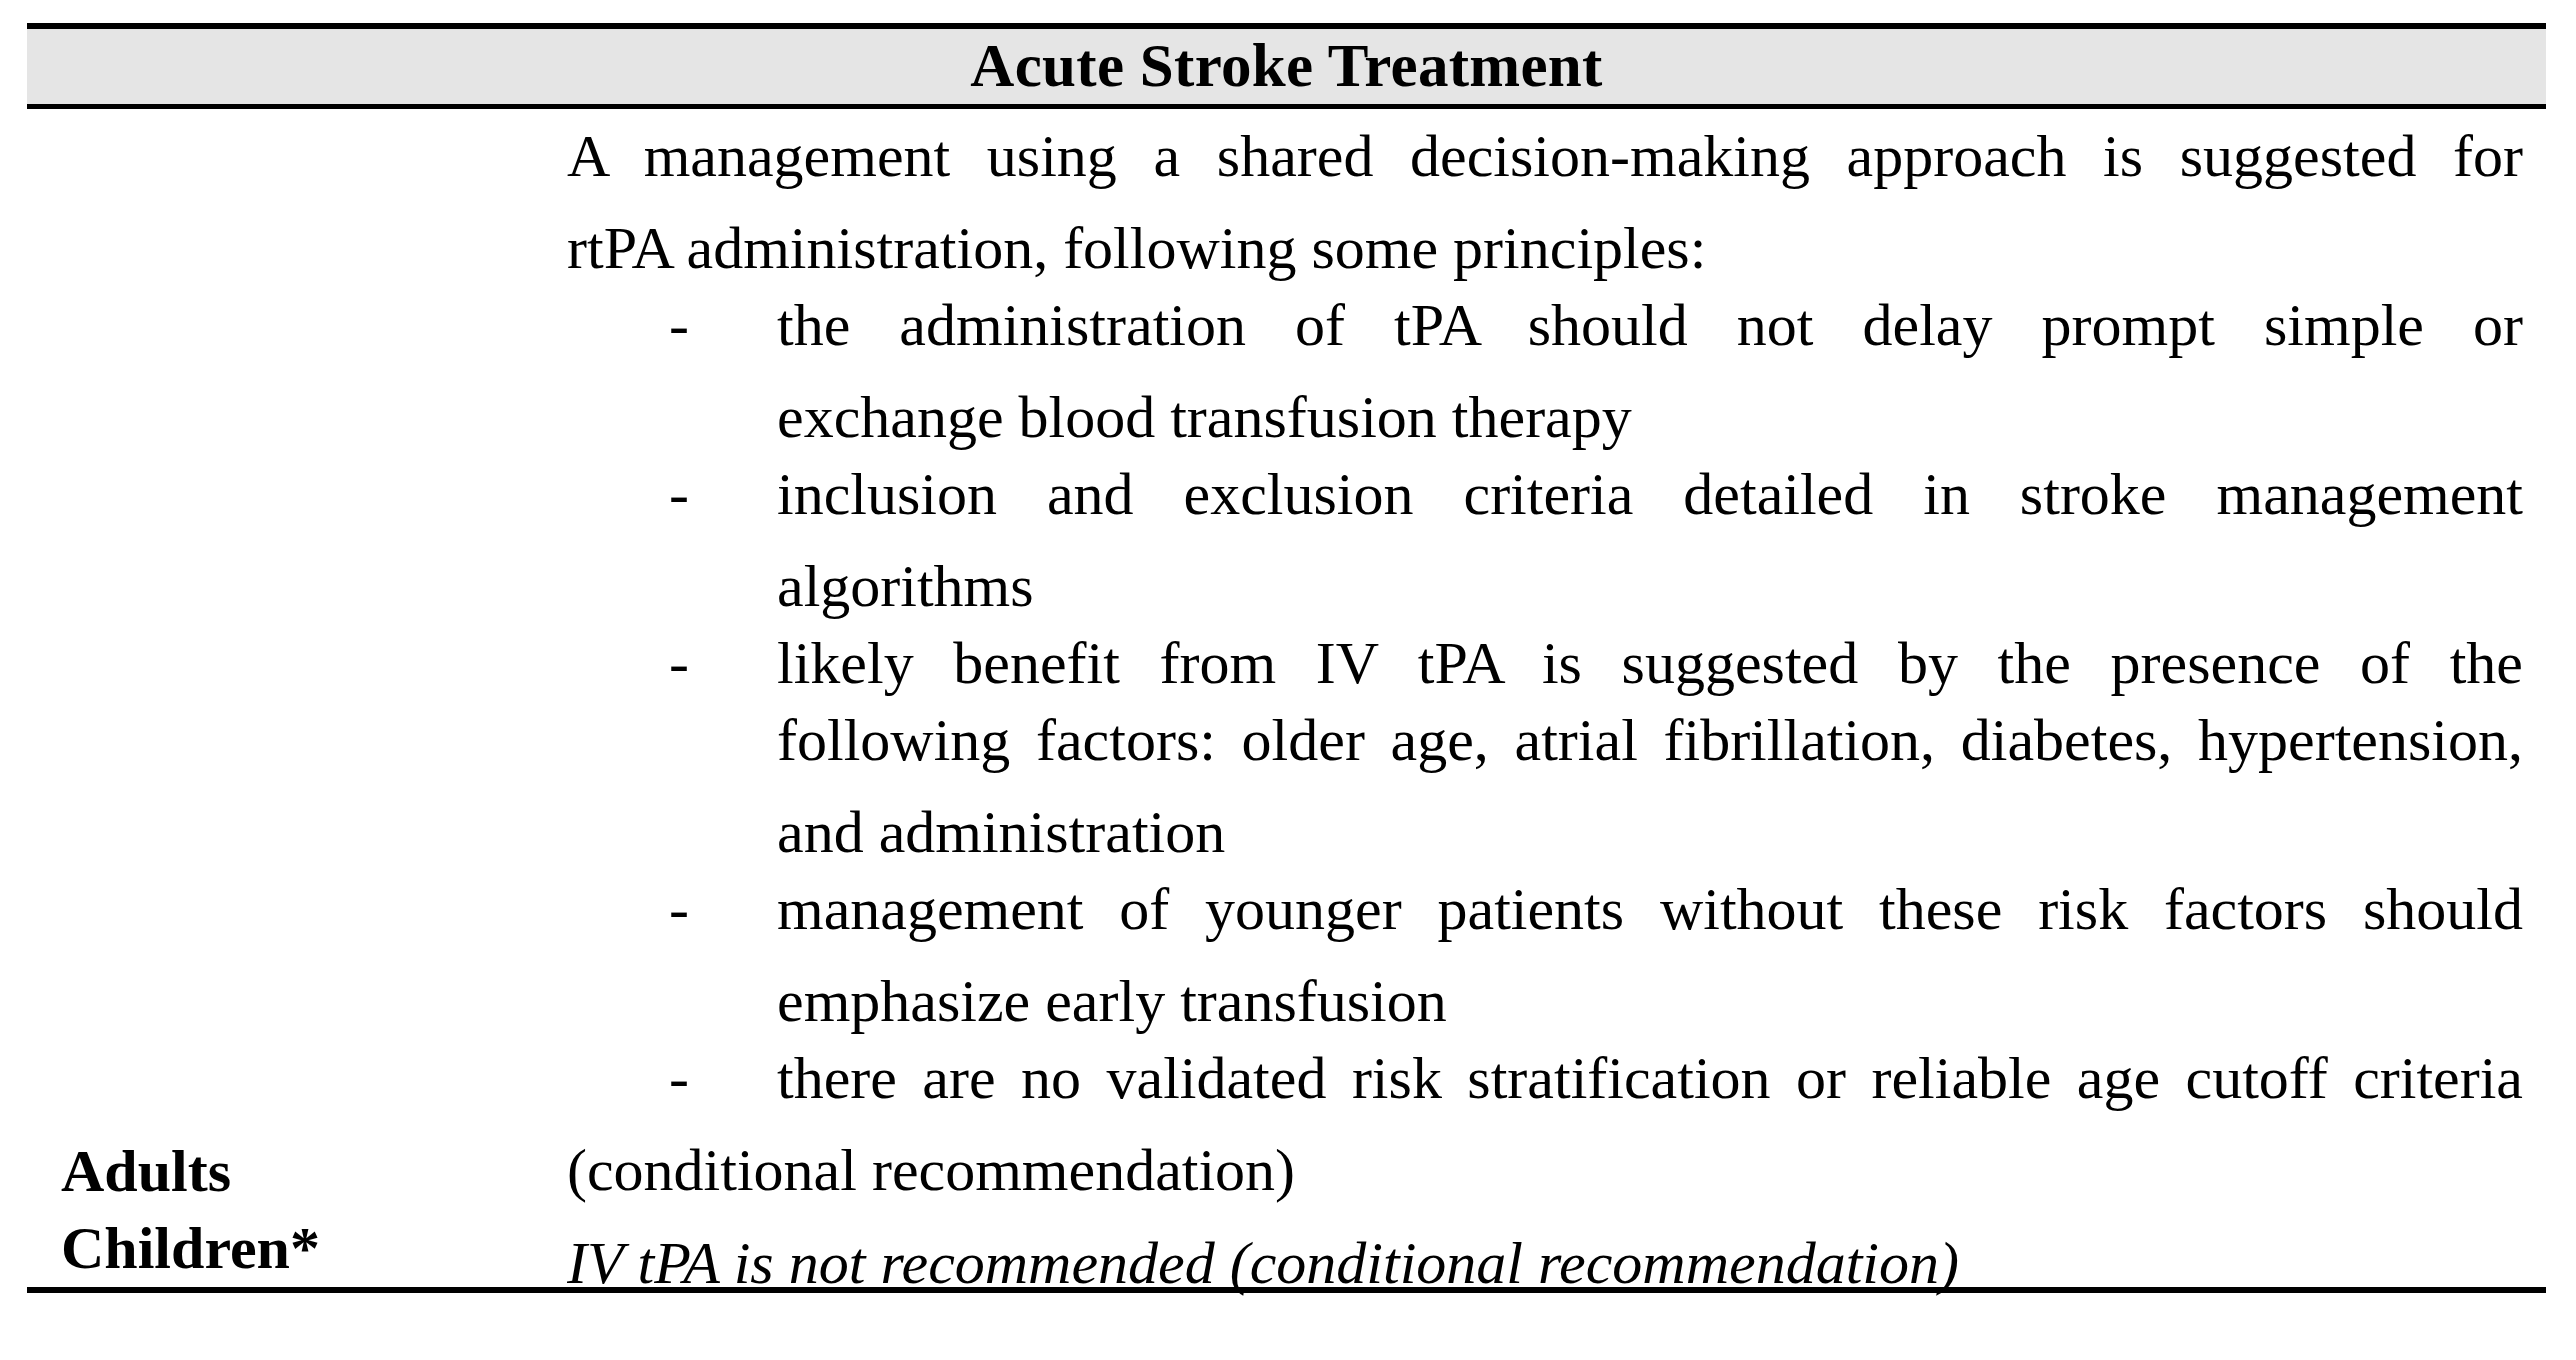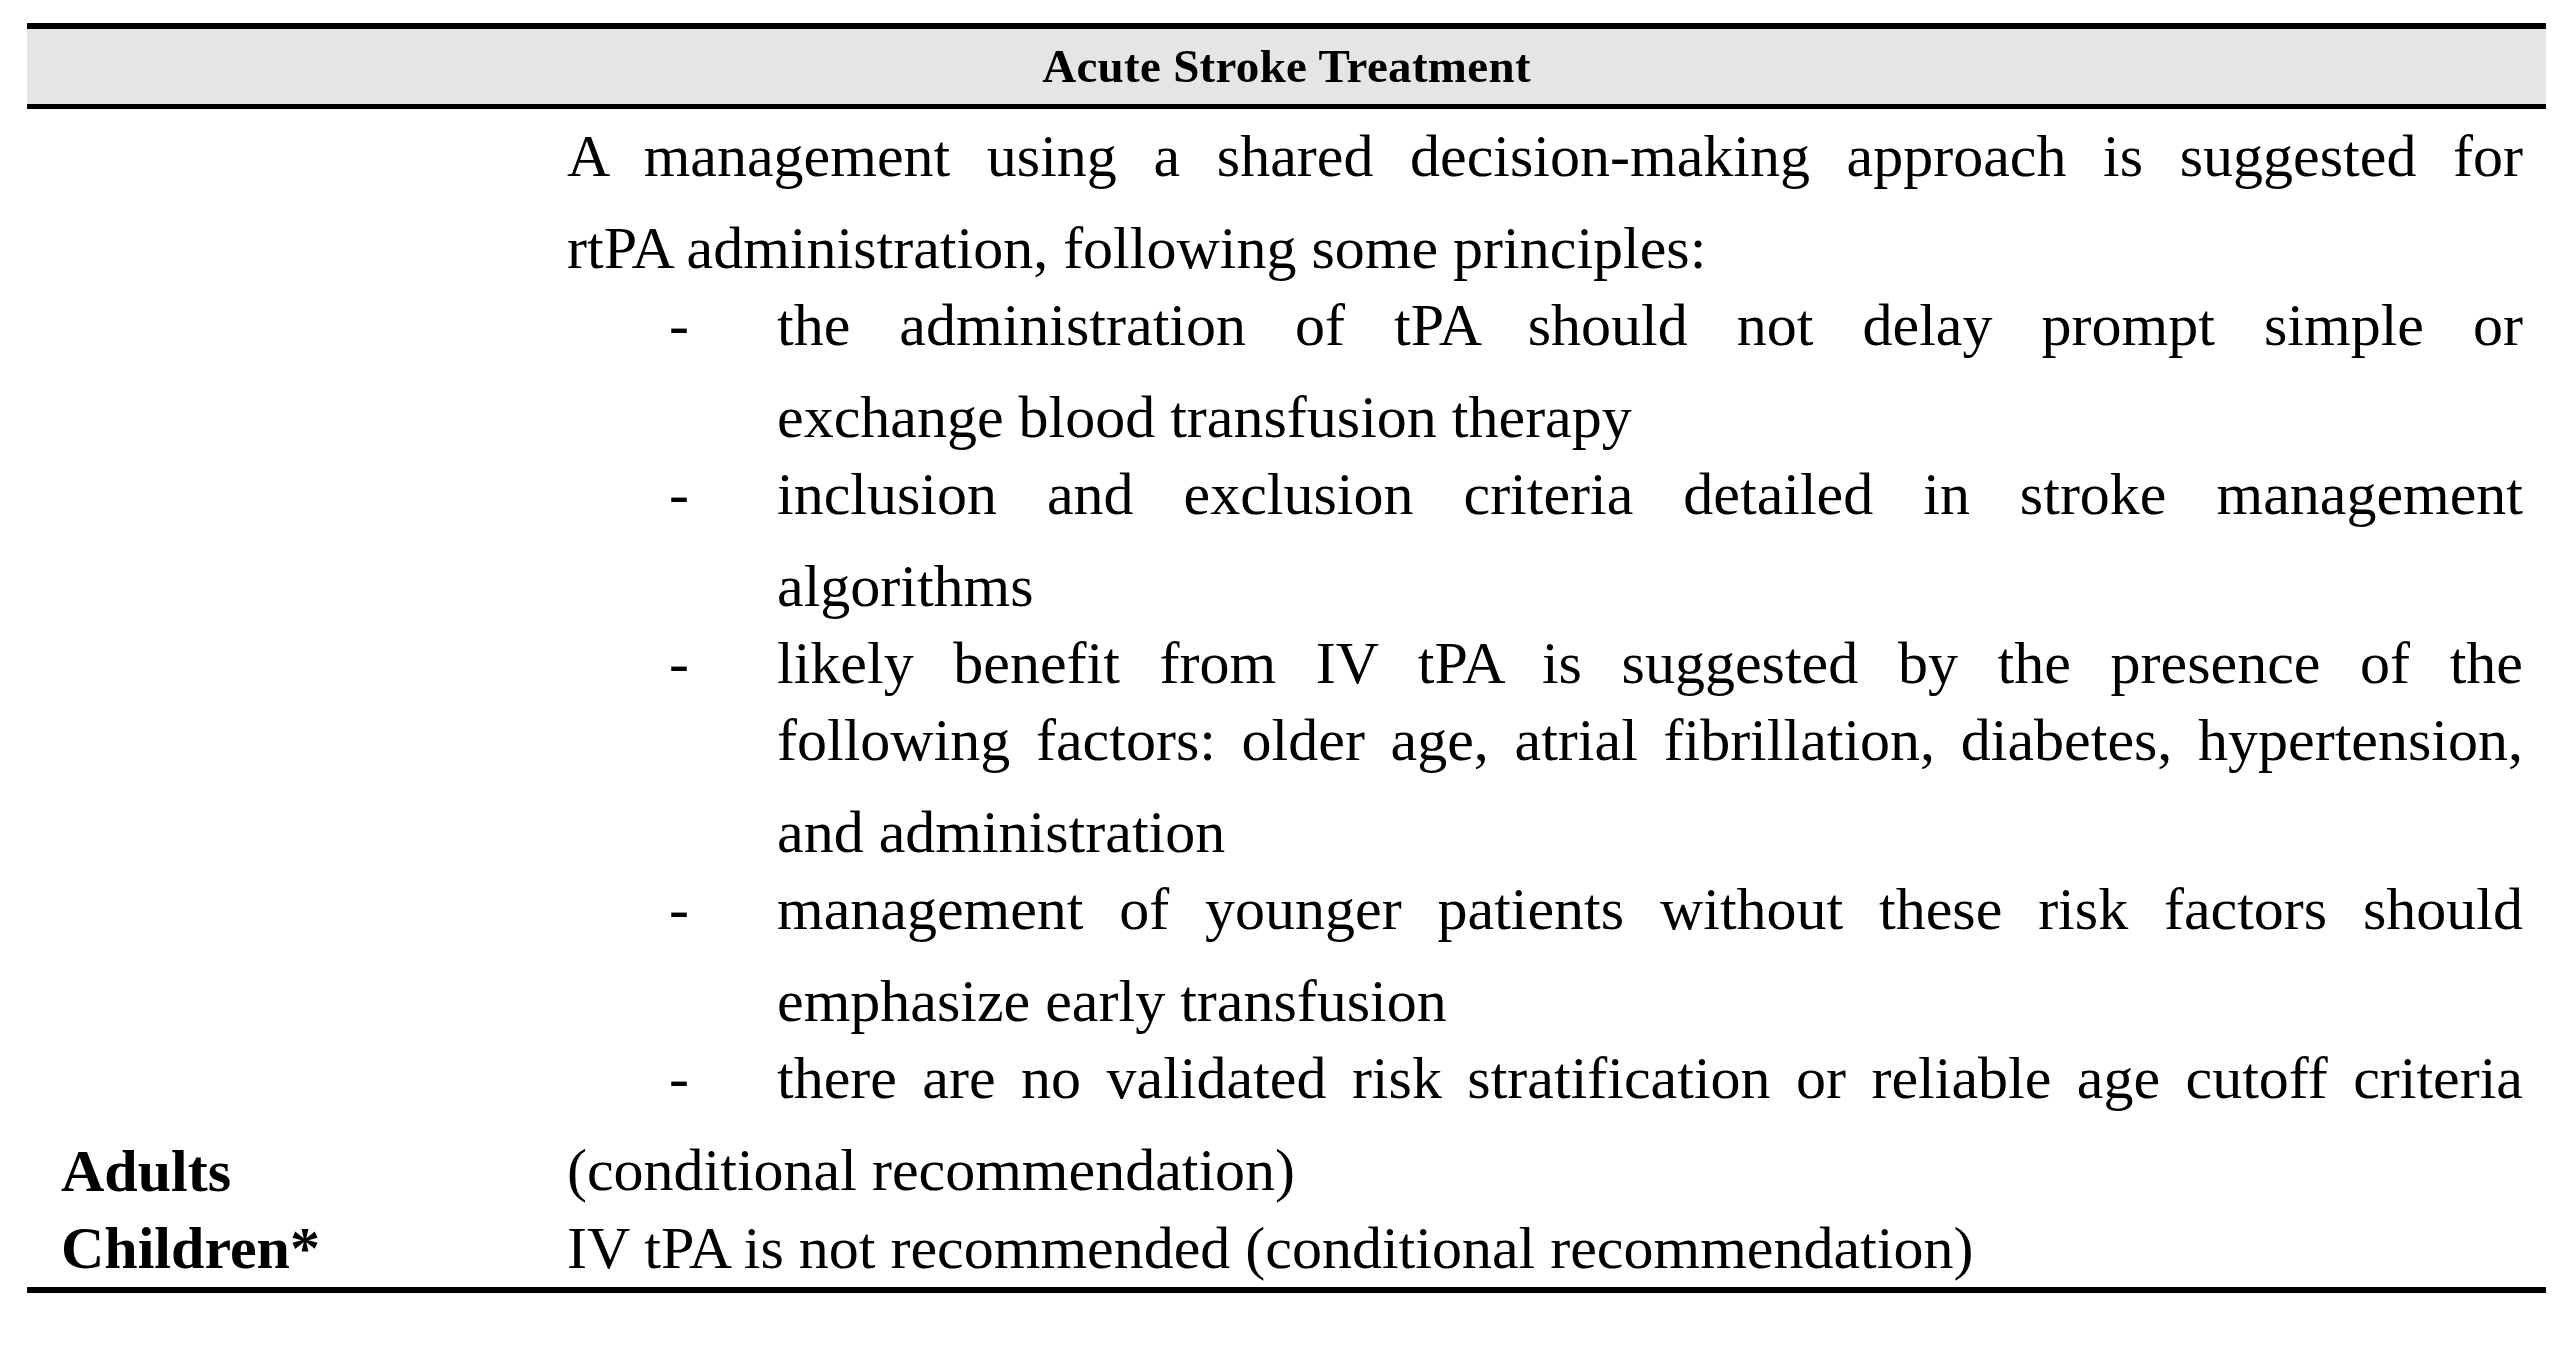--- a/index.html
+++ b/index.html
@@ -24,21 +24,21 @@
   }
   .thead {
     height: 75px;
     background: #e5e5e5;
     border-bottom: 5.5px solid #000000;
     display: flex;
     align-items: center;
     justify-content: center;
   }
   .thead .title {
-    font-size: 47px;
+    font-size: 61px;
     font-weight: bold;
     letter-spacing: 0.3px;
     white-space: nowrap;
   }
   .tbody {
     font-size: 60px;
     line-height: 77px;
   }
   .trow {
     display: flex;
@@ -80,21 +80,22 @@
     left: 102px;
     top: 0;
     line-height: 77px;
   }
   .row-children {
     height: 77px;
     border-bottom: 6.8px solid #000000;
   }
   .row-children .content-col {
     display: flex;
-    align-items: flex-end;
+    align-items: flex-start;
+    font-style: italic;
   }
 </style>
 </head>
 <body>
 
 <div class="paper-table">
 
   <div class="thead">
     <span class="title">Acute Stroke Treatment</span>
   </div>

